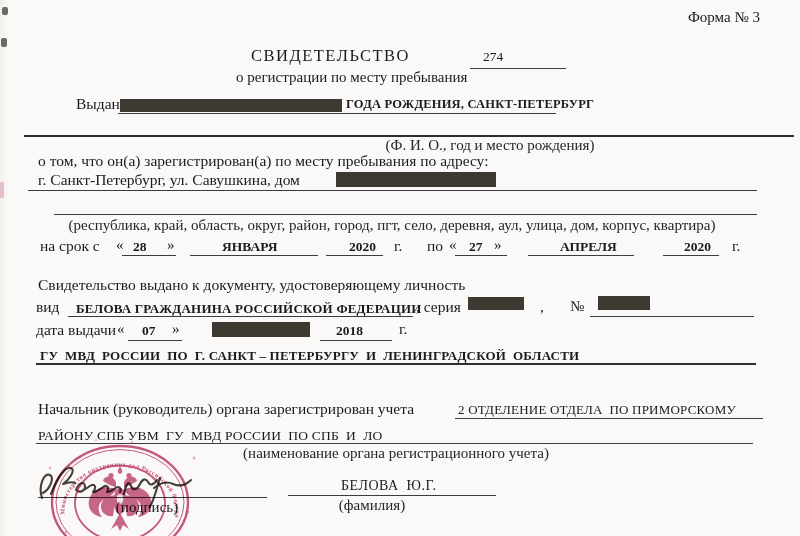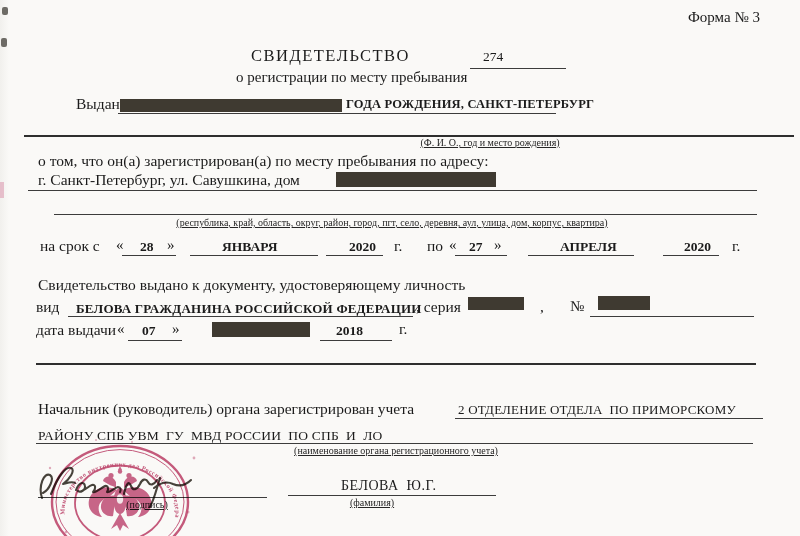--- a/index.html
+++ b/index.html
@@ -4,21 +4,21 @@
 <style>
   html,body{margin:0;padding:0;background:#d9d9d9;}
   #doc{
     position:relative;width:800px;height:536px;overflow:hidden;
     background:linear-gradient(90deg,#f1f0ed 0px,#faf9f7 9px),#faf9f7;
     font-family:"Liberation Serif","DejaVu Serif",serif;color:#1b1b1b;
   }
   .t{position:absolute;white-space:pre;font-size:15.5px;line-height:1.05;}
   .typed{position:absolute;white-space:pre;font-weight:bold;font-size:13px;letter-spacing:.2px;line-height:1.05;}
   .val{position:absolute;white-space:pre;font-weight:bold;font-size:13.5px;line-height:1.05;}
-  .cap{position:absolute;white-space:pre;font-size:10px;color:#262626;transform:translateX(-50%);line-height:1.05;text-decoration:underline;}
+  .cap{position:absolute;white-space:pre;font-size:15px;color:#262626;transform:translateX(-50%);line-height:1.05;}
   .ln{position:absolute;height:1px;background:#3c3c3c;}
   .ln2{height:1.5px;background:#2e2e2e;}
   .redact{position:absolute;background:#3f3a31;}
   .speck{position:absolute;background:#55524c;border-radius:2px;opacity:.85;}
   #stamp-svg{position:absolute;left:36px;top:440px;mix-blend-mode:multiply;}
   #sig-svg{position:absolute;left:36px;top:460px;mix-blend-mode:multiply;}
   #smudge{position:absolute;left:0;top:182px;width:4px;height:16px;background:#e0a8ba;opacity:.7;}
 </style>
 </head>
 <body>
@@ -44,21 +44,21 @@
 
   <div class="t" style="left:38px;top:153px;">о том, что он(а) зарегистрирован(а) по месту пребывания по адресу:</div>
   <div class="t" style="left:38px;top:172px;">г. Санкт-Петербург, ул. Савушкина, дом</div>
   <div class="redact" style="left:336px;top:172px;width:160px;height:15px;"></div>
   <div class="ln" style="left:28px;top:190px;width:729px;"></div>
   <div class="ln" style="left:54px;top:214px;width:703px;"></div>
   <div class="cap" style="left:392px;top:218px;">(республика, край, область, округ, район, город, пгт, село, деревня, аул, улица, дом, корпус, квартира)</div>
 
   <div class="t" style="left:40px;top:238px;">на срок с</div>
   <div class="t" style="left:116px;top:238px;font-size:15px;">«</div>
-  <div class="val" style="left:140px;top:240px;">28</div>
+  <div class="val" style="left:133px;top:240px;">28</div>
   <div class="t" style="left:167px;top:238px;font-size:15px;">»</div>
   <div class="ln" style="left:122px;top:255px;width:54px;"></div>
   <div class="val" style="left:222px;top:240px;">ЯНВАРЯ</div>
   <div class="ln" style="left:190px;top:255px;width:128px;"></div>
   <div class="val" style="left:349px;top:240px;">2020</div>
   <div class="ln" style="left:326px;top:255px;width:57px;"></div>
   <div class="t" style="left:394px;top:238px;">г.</div>
   <div class="t" style="left:427px;top:238px;">по</div>
   <div class="t" style="left:449px;top:238px;font-size:15px;">«</div>
   <div class="val" style="left:469px;top:240px;">27</div>
@@ -84,20 +84,21 @@
   <div class="t" style="left:36px;top:322px;">дата выдачи</div>
   <div class="t" style="left:117px;top:322px;font-size:15px;">«</div>
   <div class="val" style="left:142px;top:324px;">07</div>
   <div class="t" style="left:172px;top:322px;font-size:15px;">»</div>
   <div class="ln" style="left:128px;top:340px;width:54px;"></div>
   <div class="redact" style="left:212px;top:322px;width:98px;height:15px;"></div>
   <div class="val" style="left:336px;top:324px;">2018</div>
   <div class="ln" style="left:320px;top:340px;width:72px;"></div>
   <div class="t" style="left:399px;top:321px;">г.</div>
 
+  <div class="typed" style="left:40px;top:349px;">ГУ  МВД  РОССИИ  ПО  Г. САНКТ – ПЕТЕРБУРГУ  И  ЛЕНИНГРАДСКОЙ  ОБЛАСТИ</div>
   <div class="ln ln2" style="left:36px;top:363px;width:720px;"></div>
 
   <div class="t" style="left:38px;top:401px;">Начальник (руководитель) органа зарегистрирован учета</div>
   <div class="typed" style="left:458px;top:403px;font-weight:normal;font-size:13px;">2 ОТДЕЛЕНИЕ ОТДЕЛА  ПО ПРИМОРСКОМУ</div>
   <div class="ln" style="left:455px;top:418px;width:308px;"></div>
   <div class="typed" style="left:38px;top:429px;font-weight:normal;font-size:13.5px;">РАЙОНУ СПБ УВМ  ГУ  МВД РОССИИ  ПО СПБ  И  ЛО</div>
   <div class="ln" style="left:36px;top:443px;width:717px;"></div>
   <div class="cap" style="left:396px;top:446px;">(наименование органа регистрационного учета)</div>
 
   <div class="ln" style="left:38px;top:497px;width:229px;"></div>

